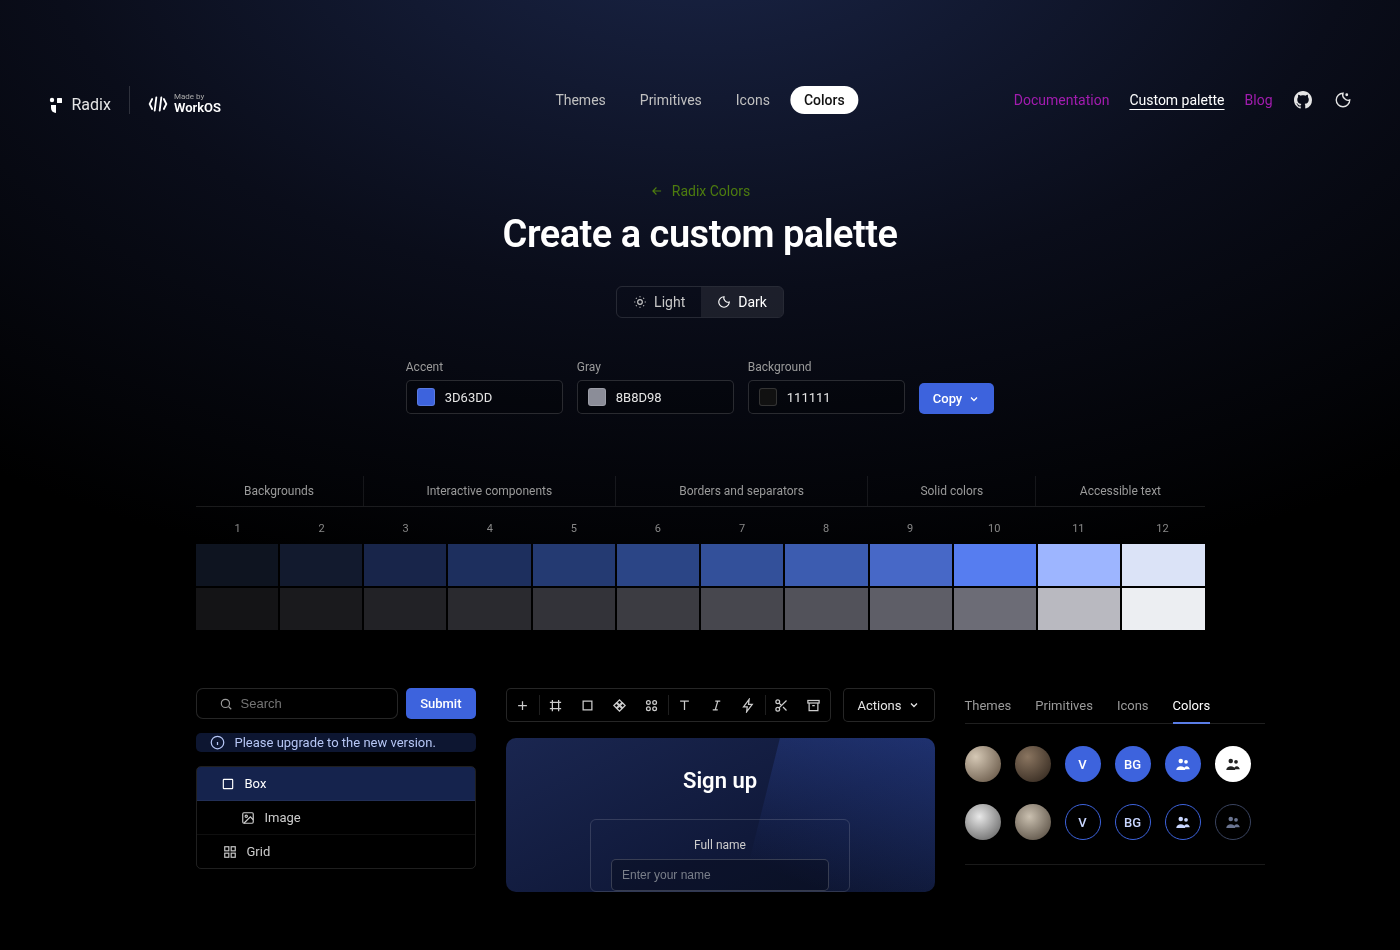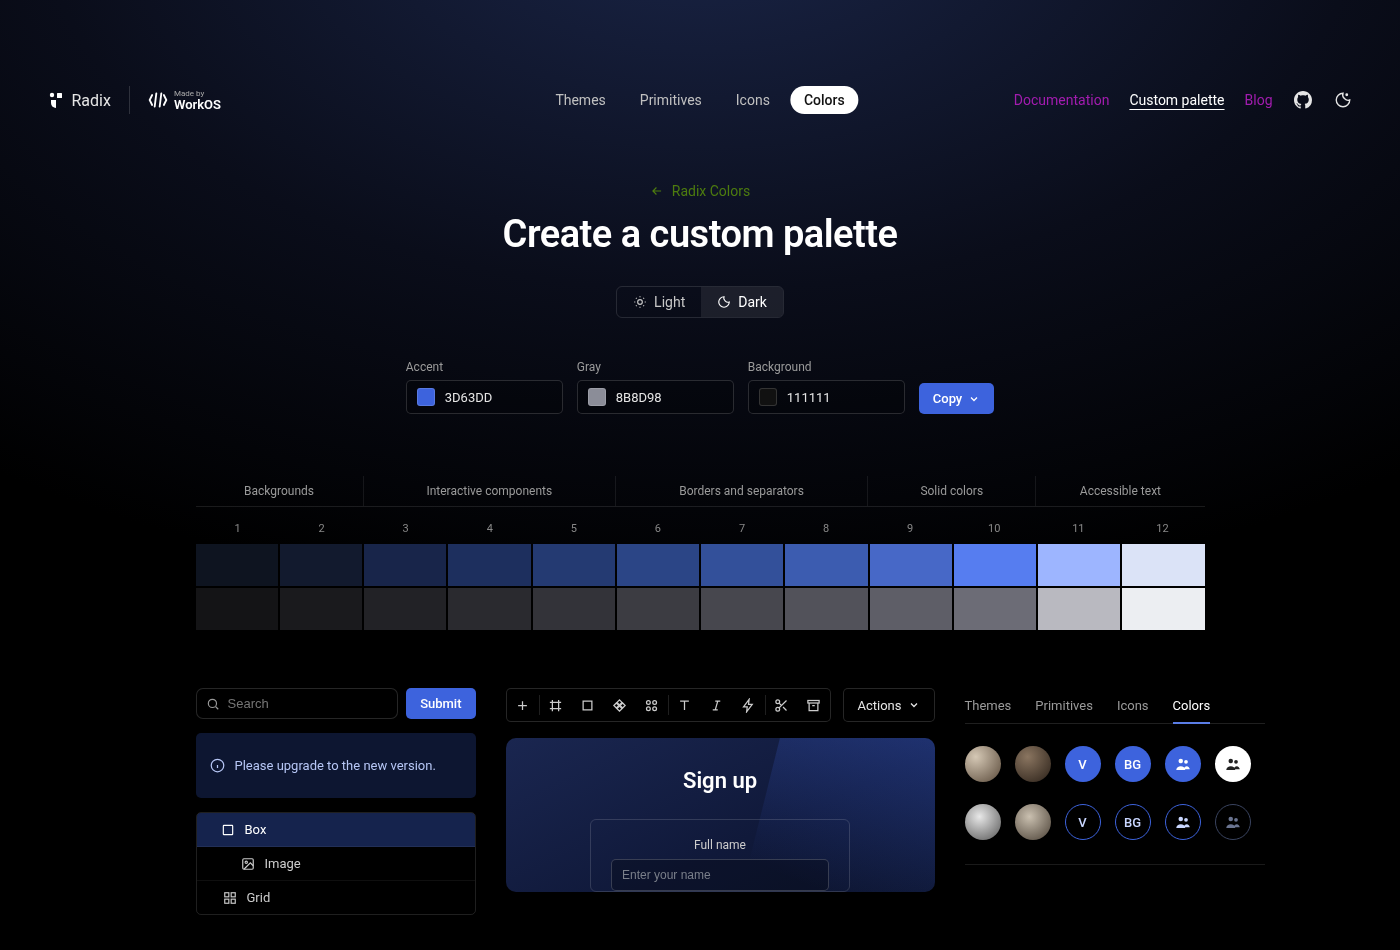--- a/index.html
+++ b/index.html
@@ -1,21 +1,21 @@
 <!DOCTYPE html>
 <html><head>
 <meta charset="utf-8">
 <style>
 *{margin:0;padding:0;box-sizing:border-box;}
 body{font-family:-apple-system,BlinkMacSystemFont,"Segoe UI",Roboto,sans-serif;background:radial-gradient(ellipse 1200px 700px at 50% -10%,#1a2548 0%,#0a0d1a 55%,#000000 100%);color:#e5e5e5;min-height:950px;width:1400px;overflow:hidden;}
 .wrapper{width:1321px;margin:0 auto;padding-top:75px;}
 
 
 .header{display:flex;align-items:center;justify-content:space-between;height:50px;padding:0 8px;position:relative;}
-.header-left{display:flex;align-items:center;gap:10px;}
+.header-left{display:flex;align-items:flex-end;gap:10px;}
 .logo-group{display:flex;align-items:center;gap:8px;}
 .radix-mark{width:16px;height:16px;position:relative;}
 .divider-v{width:1px;height:28px;background:rgba(255,255,255,0.15);margin:0 8px;}
 .workos-logo{display:flex;align-items:center;gap:6px;}
 .workos-text{display:flex;flex-direction:column;line-height:1;}
 .workos-made{font-size:8px;color:#aaa;}
 .workos-name{font-size:13px;font-weight:600;color:#fff;}
 .header-center{position:absolute;left:50%;transform:translateX(-50%);display:flex;align-items:center;gap:6px;}
 .nav-link{padding:6px 14px;font-size:14px;color:#c0c0c0;border-radius:20px;cursor:pointer;}
 .nav-link.active{background:#fff;color:#111;font-weight:500;}
@@ -48,24 +48,24 @@
 .scale-h:last-child{border-right:none;}
 .scale-nums{display:grid;grid-template-columns:repeat(12,1fr);margin-top:8px;}
 .scale-num{font-size:11px;color:#888;text-align:center;padding:7px 0;}
 .scale-row{display:grid;grid-template-columns:repeat(12,1fr);gap:2px;margin-top:2px;}
 .scale-cell{height:42px;}
 
 
 .preview{display:grid;grid-template-columns:280px 1fr 300px;gap:30px;margin-top:58px;padding:0 156px;align-items:start;}
 .pv-left{display:flex;flex-direction:column;gap:14px;}
 .search-row{display:flex;gap:8px;}
-.search-box{flex:1;display:flex;align-items:center;gap:8px;border:1px solid rgba(255,255,255,0.15);border-radius:7px;padding:7px 9px;background:rgba(0,0,0,0.25);}
+.search-box{flex:1;display:flex;align-items:center;gap:8px;border:1px solid rgba(255,255,255,0.15);border-radius:7px;padding:7px 22px;background:rgba(0,0,0,0.25);}
 .search-box input{background:transparent;border:none;outline:none;color:#e5e5e5;font-size:13px;width:100%;}
 .submit-btn{background:#3D63DD;color:#fff;border-radius:5px;padding:8px 14px;font-size:13px;font-weight:500;cursor:pointer;}
-.notice{display:flex;align-items:center;gap:10px;background:rgba(61,99,221,0.22);border-radius:5px;padding:25px 14px;font-size:13px;color:#b6c6f5;}
+.notice{display:flex;align-items:center;gap:10px;background:rgba(61,99,221,0.22);border-radius:5px;padding:2px 14px;font-size:13px;color:#b6c6f5;}
 .tree{border:1px solid rgba(255,255,255,0.12);border-radius:5px;overflow:hidden;}
 .tree-item{display:flex;align-items:center;gap:10px;padding:9px 24px;font-size:13px;color:#ccc;border-bottom:1px solid rgba(255,255,255,0.06);}
 .tree-item:last-child{border-bottom:none;}
 .tree-item.sel{background:rgba(61,99,221,0.35);color:#fff;}
 .tree-item.indent1{padding-left:26px;}
 .tree-item.indent2{padding-left:44px;}
 
 .pv-center{display:flex;flex-direction:column;gap:16px;}
 .toolbar{display:flex;gap:12px;}
 .tb-group{display:flex;align-items:center;border:1px solid rgba(255,255,255,0.15);border-radius:5px;background:rgba(0,0,0,0.2);}

